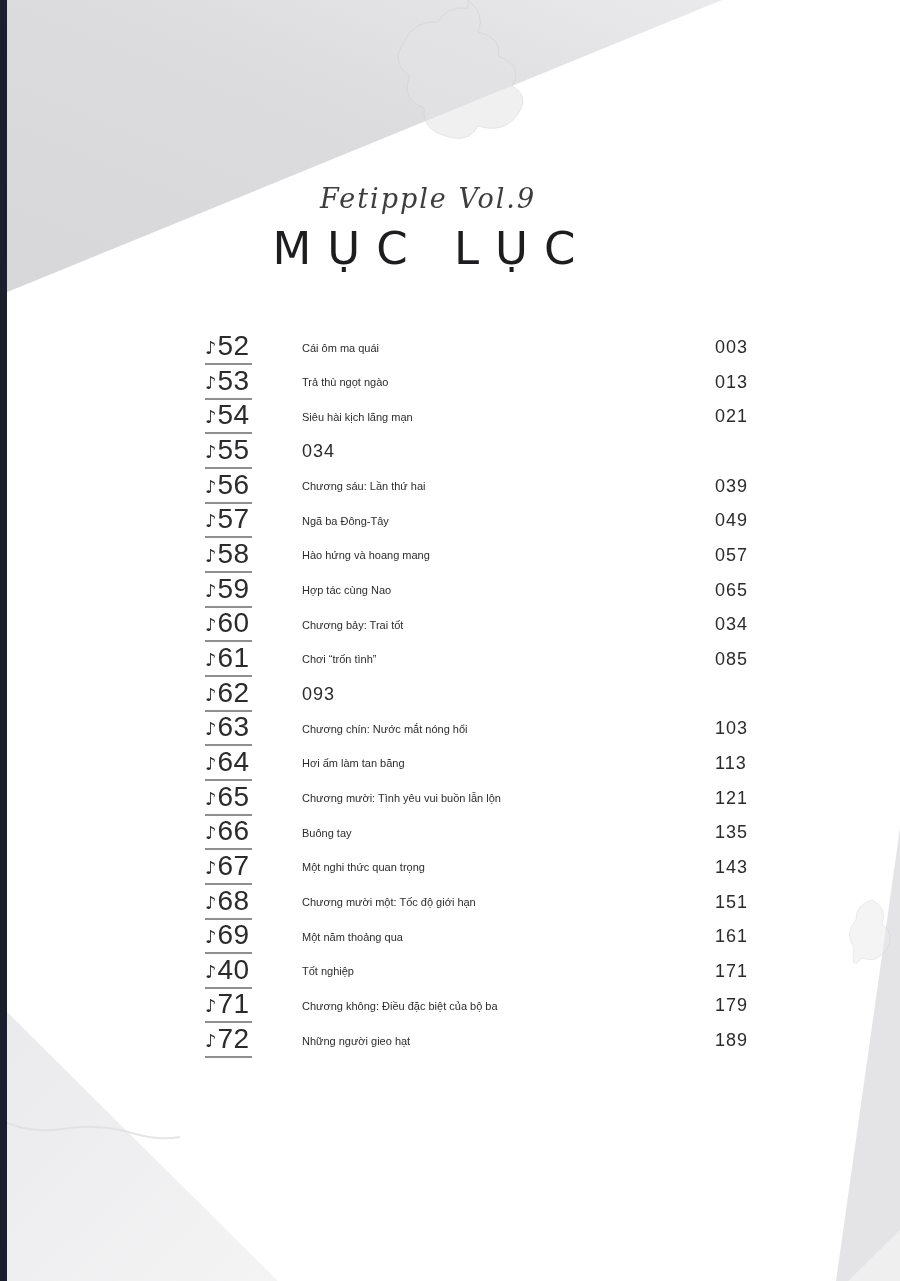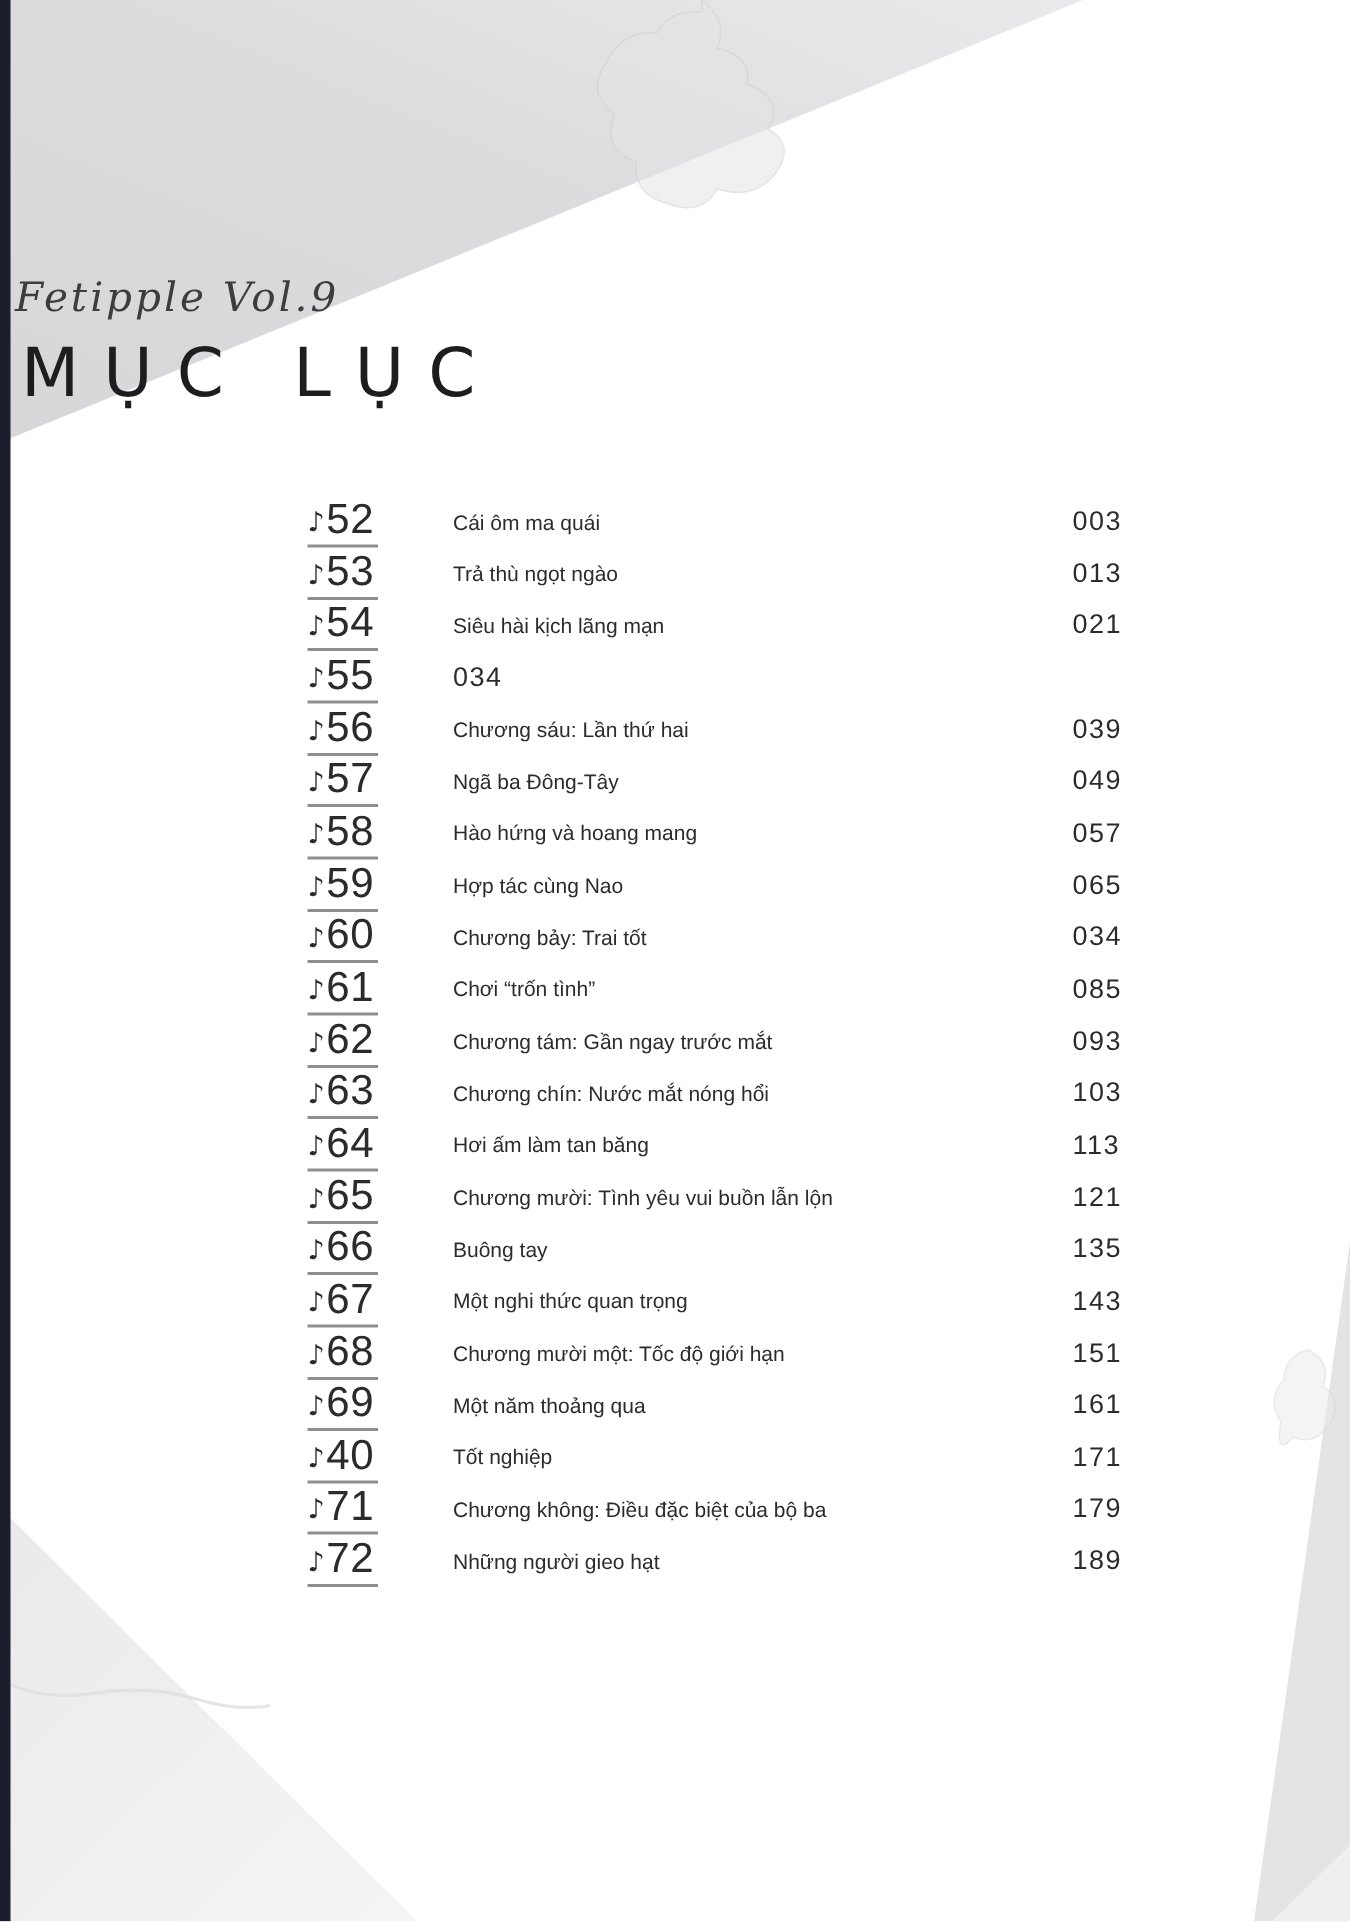--- a/index.html
+++ b/index.html
@@ -25,21 +25,21 @@
   .left-strip {
     position: absolute;
     left: 0; top: 0;
     width: 7px; height: 1281px;
     background: #1a1e2d;
   }
   .header {
     position: absolute;
     left: 0; top: 183px;
     width: 836px;
-    text-align: left;
+    text-align: center;
   }
   .series-title {
     font-family: "DejaVu Serif", serif;
     font-style: italic;
     font-size: 27px;
     letter-spacing: 2px;
     color: #3d3d3f;
     transform: translateX(10px);
   }
   .page-title {
@@ -81,21 +81,21 @@
     position: relative;
     top: -1px;
     margin-right: 1px;
   }
   .chap-num {
     font-size: 28px;
     color: #2b2b2d;
     letter-spacing: 0.5px;
   }
   .entry-title {
-    font-size: 14px;
+    font-size: 11px;
     color: #2c2c2e;
     white-space: nowrap;
   }
   .entry-page {
     font-size: 18px;
     color: #2b2b2d;
     text-align: left;
     letter-spacing: 1px;
   }
 </style>
@@ -247,21 +247,20 @@
         <span class="entry-page">085</span>
       </div>
 
       <div class="toc-row">
         <span class="marker">
           <span class="marker-inner">
             <span class="note-icon">♪</span>
             <span class="chap-num">62</span>
           </span>
         </span>
-        <span class="entry-title">Chương tám: Gần ngay trước mắt</span>
         <span class="entry-page">093</span>
       </div>
 
       <div class="toc-row">
         <span class="marker">
           <span class="marker-inner">
             <span class="note-icon">♪</span>
             <span class="chap-num">63</span>
           </span>
         </span>

